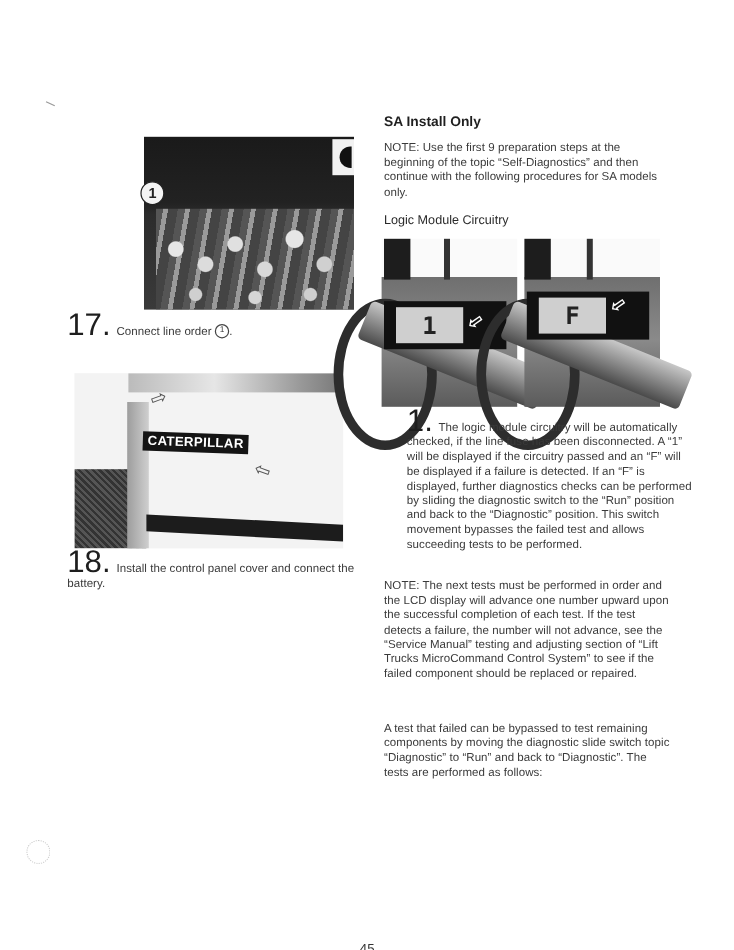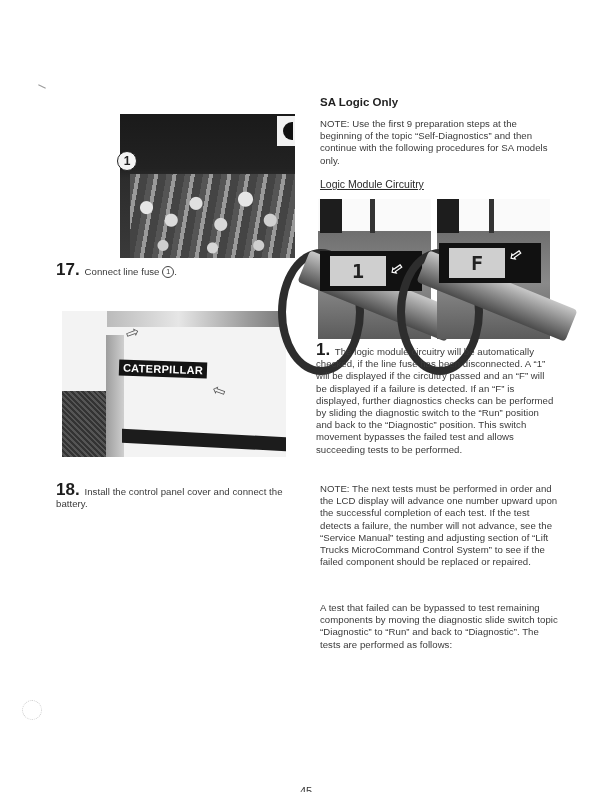--- a/index.html
+++ b/index.html
@@ -3,21 +3,21 @@
 <meta charset="utf-8">
 <style>
   html, body { margin: 0; padding: 0; }
   body {
     width: 612px; height: 792px; position: relative; overflow: hidden;
     background: #ffffff; color: #2a2a2a;
     font-family: "Liberation Sans", "DejaVu Sans", sans-serif;
   }
   .abs { position: absolute; }
   .body-text { font-size: 9.6px; line-height: 12.2px; color: #3a3a3a; letter-spacing: 0.05px; }
-  .step-num-lg { font-size: 17px; font-weight: bold; color: #1e1e1e; margin-right: 2px; text-align: right; }
+  .step-num-lg { font-size: 26px; font-weight: normal; color: #1e1e1e; margin-right: 2px; text-align: right; }
   .heading { font-size: 11.5px; font-weight: bold; color: #1f1f1f; }
   .subheading { font-size: 10.5px; color: #2a2a2a; }
   .callout {
     display: inline-block; width: 10px; height: 10px; border: 1px solid #444; border-radius: 50%;
     font-size: 7px; line-height: 10px; text-align: center; vertical-align: middle; color: #333;
   }
   
   .photo { position: absolute; overflow: hidden; }
   
   #photo-fuse {
@@ -116,44 +116,44 @@
 <div class="speck" style="left:22px;top:700px;width:18px;height:18px;border-radius:50%;background:transparent;border:1px dotted #ccc;"></div>
 
 <div class="photo" id="photo-fuse">
   <div class="panel-tag"></div>
   <div class="fuse-row"></div>
 </div>
 <div class="abs" id="callout-1">1</div>
 
 <div class="abs body-text" style="left:56px;top:264px;width:240px;">
   <span class="step-num-lg">17.</span>
-  <span>Connect line fuse</span>
+  <span>Connect line order</span>
   <span class="callout">1</span><span>.</span>
 </div>
 
 <div class="photo" id="photo-truck">
   <div class="left-shadow"></div>
   <div class="top-band"></div>
   <div class="body-shade"></div>
   <div class="bottom-band"></div>
   <div class="cat-logo">CATERPILLAR</div>
   <div class="arrow" style="left:64px;top:14px;transform:rotate(-20deg);">⇨</div>
   <div class="arrow" style="left:150px;top:72px;transform:rotate(200deg);">⇨</div>
 </div>
 
-<div class="abs body-text" style="left:56px;top:484px;width:240px;">
+<div class="abs body-text" style="left:56px;top:462px;width:240px;">
   <span class="step-num-lg">18.</span>
   <span>Install the control panel cover and connect the battery.</span>
 </div>
 
-<div class="abs heading" style="left:320px;top:96px;">SA Logic Only</div>
+<div class="abs heading" style="left:320px;top:96px;">SA Install Only</div>
 
 <div class="abs body-text" style="left:320px;top:118px;width:238px;">NOTE: Use the first 9 preparation steps at the beginning of the topic “Self-Diagnostics” and then continue with the following procedures for SA models only.</div>
 
-<div class="abs subheading" style="left:320px;top:178px;text-decoration:underline;">Logic Module Circuitry</div>
+<div class="abs subheading" style="left:320px;top:178px;">Logic Module Circuitry</div>
 
 <div class="lcd-photo" style="left:318px;">
   <div class="post-dark" style="left:2px;"></div>
   <div class="post-light" style="left:52px;"></div>
   <div class="ring"></div>
   <div class="lever"></div>
   <div class="bezel">
     <div class="screen">1</div>
     <div class="lcd-arrow" style="left:70px;top:10px;transform:rotate(-35deg);">⇦</div>
   </div>
@@ -163,21 +163,21 @@
   <div class="post-dark" style="left:0px;"></div>
   <div class="post-light" style="left:52px;"></div>
   <div class="ring"></div>
   <div class="lever"></div>
   <div class="bezel" style="top:44px;">
     <div class="screen">F</div>
     <div class="lcd-arrow" style="left:70px;top:4px;transform:rotate(-35deg);">⇦</div>
   </div>
 </div>
 
-<div class="abs body-text" style="left:316px;top:344px;width:240px;">
+<div class="abs body-text" style="left:339px;top:344px;width:240px;">
   <span class="step-num-lg">1.</span>
   <span>The logic module circuitry will be automatically checked, if the line fuse has been disconnected. A “1” will be displayed if the circuitry passed and an “F” will be displayed if a failure is detected. If an “F” is displayed, further diagnostics checks can be performed by sliding the diagnostic switch to the “Run” position and back to the “Diagnostic” position. This switch movement bypasses the failed test and allows succeeding tests to be performed.</span>
 </div>
 
 <div class="abs body-text" style="left:320px;top:483px;width:240px;">NOTE: The next tests must be performed in order and the LCD display will advance one number upward upon the successful completion of each test. If the test detects a failure, the number will not advance, see the “Service Manual” testing and adjusting section of “Lift Trucks MicroCommand Control System” to see if the failed component should be replaced or repaired.</div>
 
 <div class="abs body-text" style="left:320px;top:602px;width:240px;">A test that failed can be bypassed to test remaining components by moving the diagnostic slide switch topic “Diagnostic” to “Run” and back to “Diagnostic”. The tests are performed as follows:</div>
 
 <div class="abs page-number">45</div>
 

